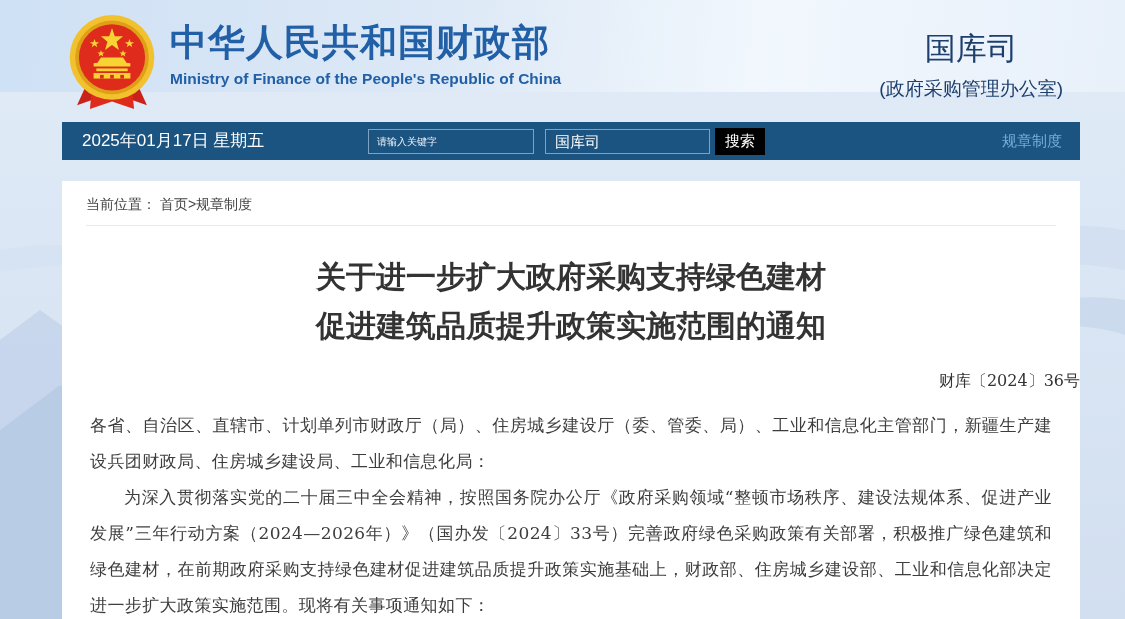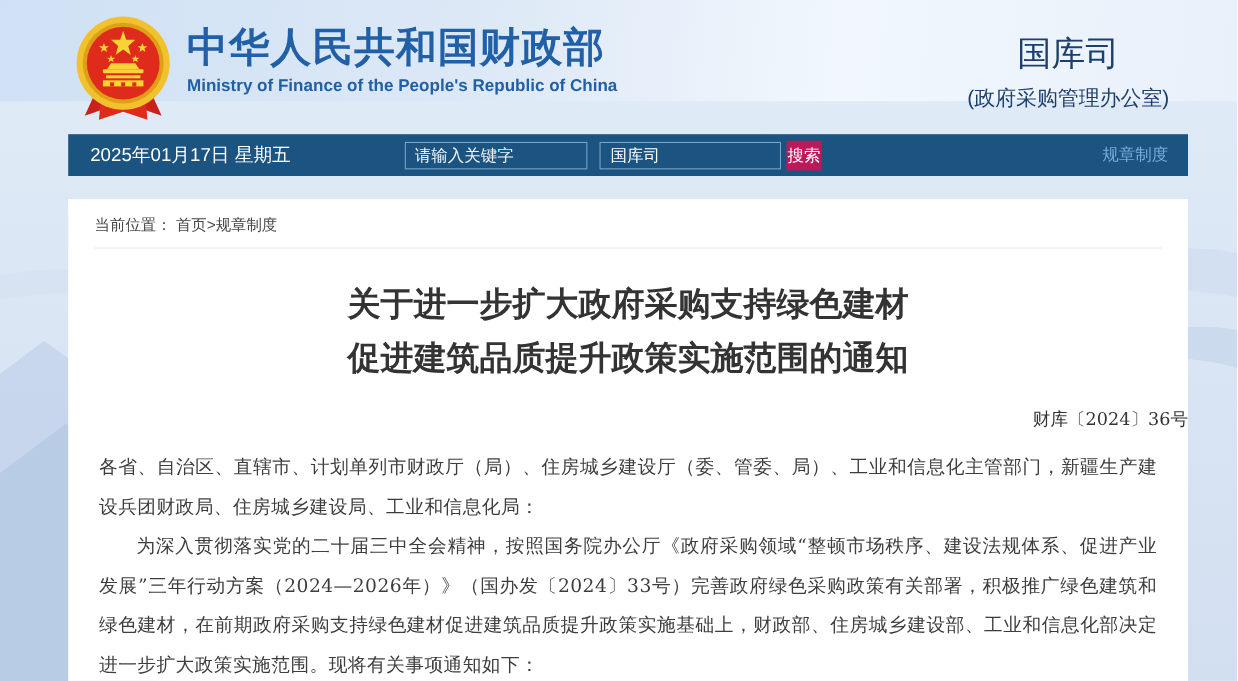--- a/index.html
+++ b/index.html
@@ -29,32 +29,32 @@
     background:#1b5381;
     text-decoration:underline;
   }
   .nav-date {
     position:absolute; left:20px; top:0; height:38px; line-height:38px;
     color:#ffffff; font-size:17px;
   }
   .nav-search-input {
     position:absolute; left:306px; top:7px; width:166px; height:25px;
     background:transparent; border:1px solid #7ea2c2; color:#fff;
-    font-size:15px; padding:0 8px; outline:none;
+    font-size:10px; padding:0 8px; outline:none;
     font-family:"Liberation Sans","DejaVu Sans",sans-serif;
   }
   .nav-search-input::placeholder { color:#eef3f8; opacity:1; }
   .nav-select {
     position:absolute; left:483px; top:7px; width:165px; height:25px;
     border:1px solid #7ea2c2; color:#fff; font-size:15px;
     line-height:23px; padding-left:9px; cursor:pointer;
   }
   .nav-search-btn {
-    position:absolute; left:653px; top:6px; width:32px; height:27px;
-    background:#be185d; color:#fff; border:none; font-size:15px;
+    position:absolute; left:653px; top:6px; width:50px; height:27px;
+    background:#000000; color:#fff; border:none; font-size:15px;
     cursor:pointer; font-family:"Liberation Sans","DejaVu Sans",sans-serif;
   }
   .nav-back-link {
     position:absolute; right:18px; top:0; height:38px; line-height:38px;
     color:#76acd9; font-size:15px; text-decoration:none; cursor:pointer;
   }
 
   
   .content {
     position:absolute; left:62px; top:181px; width:1018px; height:438px; z-index:1;

